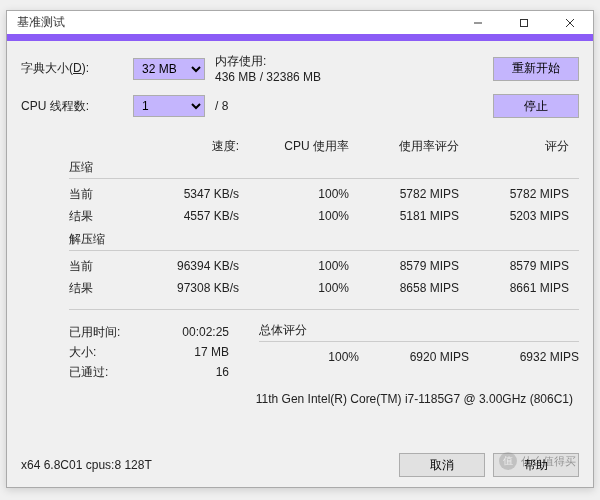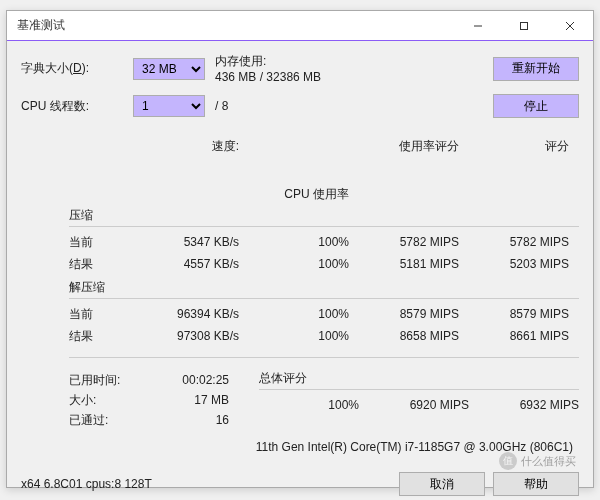--- a/index.html
+++ b/index.html
@@ -1,37 +1,37 @@
 <!DOCTYPE html>
 <html><head>
 <meta charset="utf-8">
 <style>
 * { box-sizing: border-box; margin: 0; padding: 0; }
 body { font-family: "Microsoft YaHei", "SimSun", sans-serif; font-size: 12px; background: #f0f0f0; }
 .window { width: 588px; height: 478px; margin: 10px auto; background: #f0f0f0; border: 1px solid #aaa; box-shadow: 0 2px 8px rgba(0,0,0,0.15); display:flex; flex-direction:column; }
-.titlebar { height: 30px; background: #fff; display: flex; align-items: center; padding: 0 0 0 10px; border-bottom: 1px solid #8b5cf6; }
+.titlebar { height: 30px; background: #fff; display: flex; align-items: center; padding: 0 0 0 10px; border-bottom: 7px solid #8b5cf6; }
 .titlebar-title { flex: 1; color: #333; }
 .titlebar-btn { width: 46px; height: 30px; display:flex; align-items:center; justify-content:center; cursor:pointer; }
 .titlebar-btn svg { width:10px; height:10px; }
 .content { padding: 12px 14px 10px 14px; flex:1; display:flex; flex-direction:column; color:#222; }
 .row { display:flex; align-items:center; margin-bottom:10px; }
 .label { width: 112px; }
 .label .u { text-decoration: underline; }
 select { width: 72px; height: 22px; background:#c4b5fd; border:1px solid #adadad; font-size:12px; padding:1px 4px; }
 .aftersel { margin-left: 10px; }
 .midcol { display:flex; flex-direction:column; margin-left:10px;justify-content:flex-end; }
 .midlabel { color:#222; }
 .midval { color:#222; }
 .btn { width: 86px; height: 24px; background:#c4b5fd; border:1px solid #adadad; font-size:12px; cursor:pointer; }
 .btn-right { margin-left:auto; }
 .gap { height: 6px; }
 .thead { display:flex; padding-left: 48px; margin-top:4px; }
 .thead > div { text-align:right; }
 .col-speed { width:170px; }
-.col-cpu { width:110px;margin-top:48px; }
+.col-cpu { width:110px; }
 .col-rate { width:110px; }
 .col-score { width:110px; }
 .section { margin-top:4px; }
 .section-title { padding-left:48px; margin-bottom:2px; }
 hr { border:none; border-top:1px solid #ccc; margin:2px 0 4px 48px; }
 .trow { display:flex; padding-left:48px; line-height:22px; }
 .rlabel { width:56px; }
 .cell { text-align:right; }
 .cell-speed { width:114px; }
 .cell-cpu { width:110px; }

